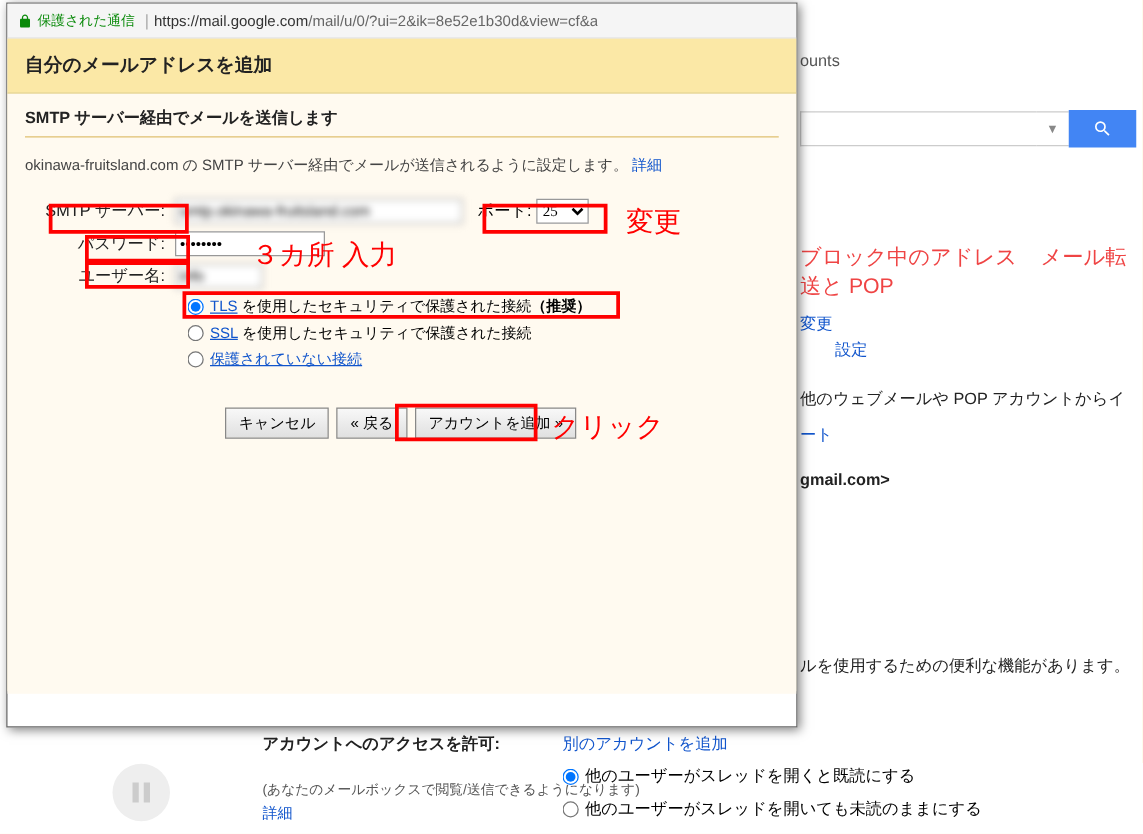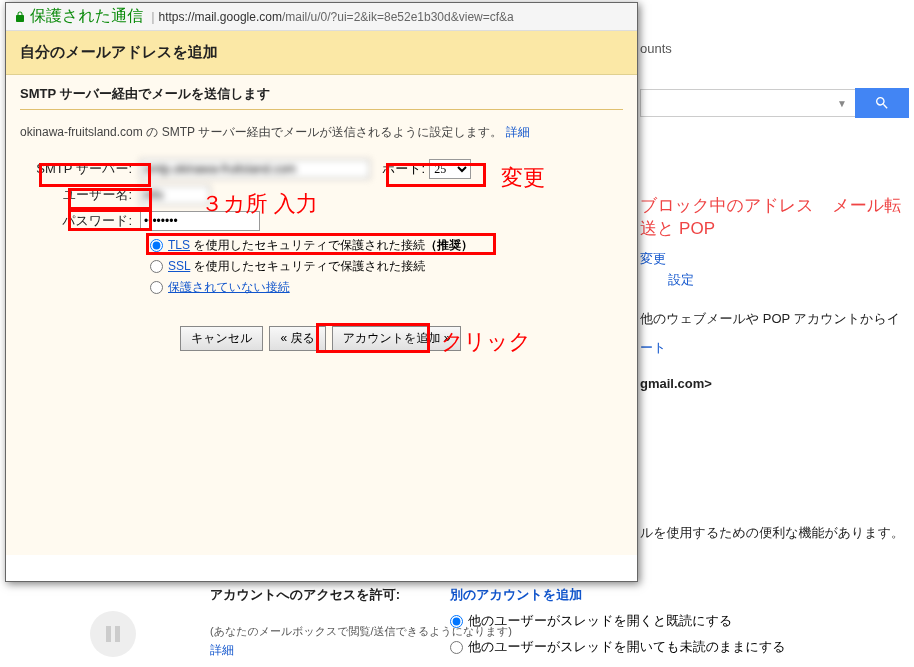--- a/index.html
+++ b/index.html
@@ -21,41 +21,41 @@
     .bg-text3 { position: absolute; top: 376px; left: 640px; color: #222; font-weight: bold; }
     .bg-text4 { position: absolute; top: 524px; left: 640px; color: #222; }
     .bg-text5 { position: absolute; top: 41px; left: 640px; color: #555; }
     
     
     .bg-bottom { position: absolute; top: 586px; left: 210px; right: 5px; }
     .bg-bottom-title { color: #222; font-weight: bold; font-size: 13px; }
     .bg-bottom-sub { font-size: 11px; color: #555; margin-top: 20px; }
     .bg-bottom-link { color: #1155cc; font-size: 12px; margin-top: 3px; cursor: pointer; }
     .bg-bottom-right { position: absolute; left: 240px; top: 0; }
-    .bg-bottom-link2 { color: #1155cc; cursor: pointer; font-weight: bold; }
+    .bg-bottom-link2 { color: #1155cc; cursor: pointer; }
     .bg-radio-row { display: flex; align-items: center; margin-top: 8px; }
     .bg-radio-row input { margin-right: 5px; }
     
     
     .popup { position: absolute; top: 2px; left: 5px; width: 633px; height: 580px; background: #fff; border: 1px solid #666; box-shadow: 2px 2px 8px rgba(0,0,0,0.5); }
     
     
     .titlebar { height: 28px; background: linear-gradient(#fff, #e8e8e8); border-bottom: 1px solid #ccc; display: flex; align-items: center; padding: 0 4px; position: relative; }
     .titlebar-icon { width: 16px; height: 16px; margin-right: 5px; }
     .gmail-icon { display: inline-block; width: 16px; height: 12px; background: #fff; border: 1px solid #d14836; position: relative; }
     .gmail-icon::before { content: ''; position: absolute; top: 0; left: 0; right: 0; border-top: 6px solid #d14836; border-left: 7px solid transparent; border-right: 7px solid transparent; opacity: 0.9; }
     .titlebar-text { color: #333; font-size: 12px; flex: 1; }
     .win-btns { display: flex; gap: 2px; }
     .win-btn { width: 28px; height: 18px; border: 1px solid #888; border-radius: 2px; display: flex; align-items: center; justify-content: center; font-size: 10px; cursor: pointer; background: linear-gradient(#f5f5f5, #ddd); }
     .win-btn.close { background: linear-gradient(#e74c3c, #c0392b); color: #fff; border-color: #a03020; width: 42px; }
     
     
     .urlbar { height: 28px; border-bottom: 1px solid #ddd; display: flex; align-items: center; padding: 0 8px; background: #f5f5f5; }
     .lock-icon { width: 12px; height: 12px; margin-right: 4px; }
-    .secure-text { color: #0a8a0a; font-size: 16px; margin-right: 4px; }
+    .secure-text { color: #0a8a0a; font-size: 11px; margin-right: 4px; }
     .url-sep { color: #aaa; margin: 0 4px; }
     .url-text { color: #666; font-size: 12px; white-space: nowrap; overflow: hidden; }
     .url-text .host { color: #333; }
     
     
     .content { background: #fff4cc; height: calc(100% - 56px); padding: 0; }
     .heading { padding: 12px 14px; font-size: 15px; font-weight: bold; color: #222; border-bottom: 1px solid #e0d090; background: #fbe8a6; }
     .sub-area { padding: 10px 14px 14px; background: #fffaf0; height: calc(100% - 42px); position: relative; }
     .subheading { font-weight: bold; color: #222; margin-bottom: 3px; }
     .hr { border: none; border-top: 1px solid #e0c070; margin: 6px 0 14px; }
@@ -156,26 +156,26 @@
         <a>詳細</a>
       </div>
 
       <div class="form-row">
         <div class="form-label">SMTP サーバー:</div>
         <input class="form-input smtp" value="smtp.okinawa-fruitsland.com" style="">
         <span class="port-label">ポート:</span>
         <select class="port-select"><option>25</option></select>
       </div>
       <div class="form-row">
+        <div class="form-label">パスワード:</div>
+        <input class="form-input pass" type="password" value="••••••••" style="">
+      </div>
+      <div class="form-row">
         <div class="form-label">ユーザー名:</div>
         <input class="form-input user" value="info" style="">
-      </div>
-      <div class="form-row">
-        <div class="form-label">パスワード:</div>
-        <input class="form-input pass" type="password" value="••••••••" style="">
       </div>
 
       <div class="radios">
         <div class="radio-row">
           <input type="radio" name="sec" checked="" style="">
           <span><a>TLS</a><span> を使用したセキュリティで保護された接続</span><span class="rec">（推奨）</span></span>
         </div>
         <div class="radio-row">
           <input type="radio" name="sec" style="">
           <span><a>SSL</a><span> を使用したセキュリティで保護された接続</span></span>

